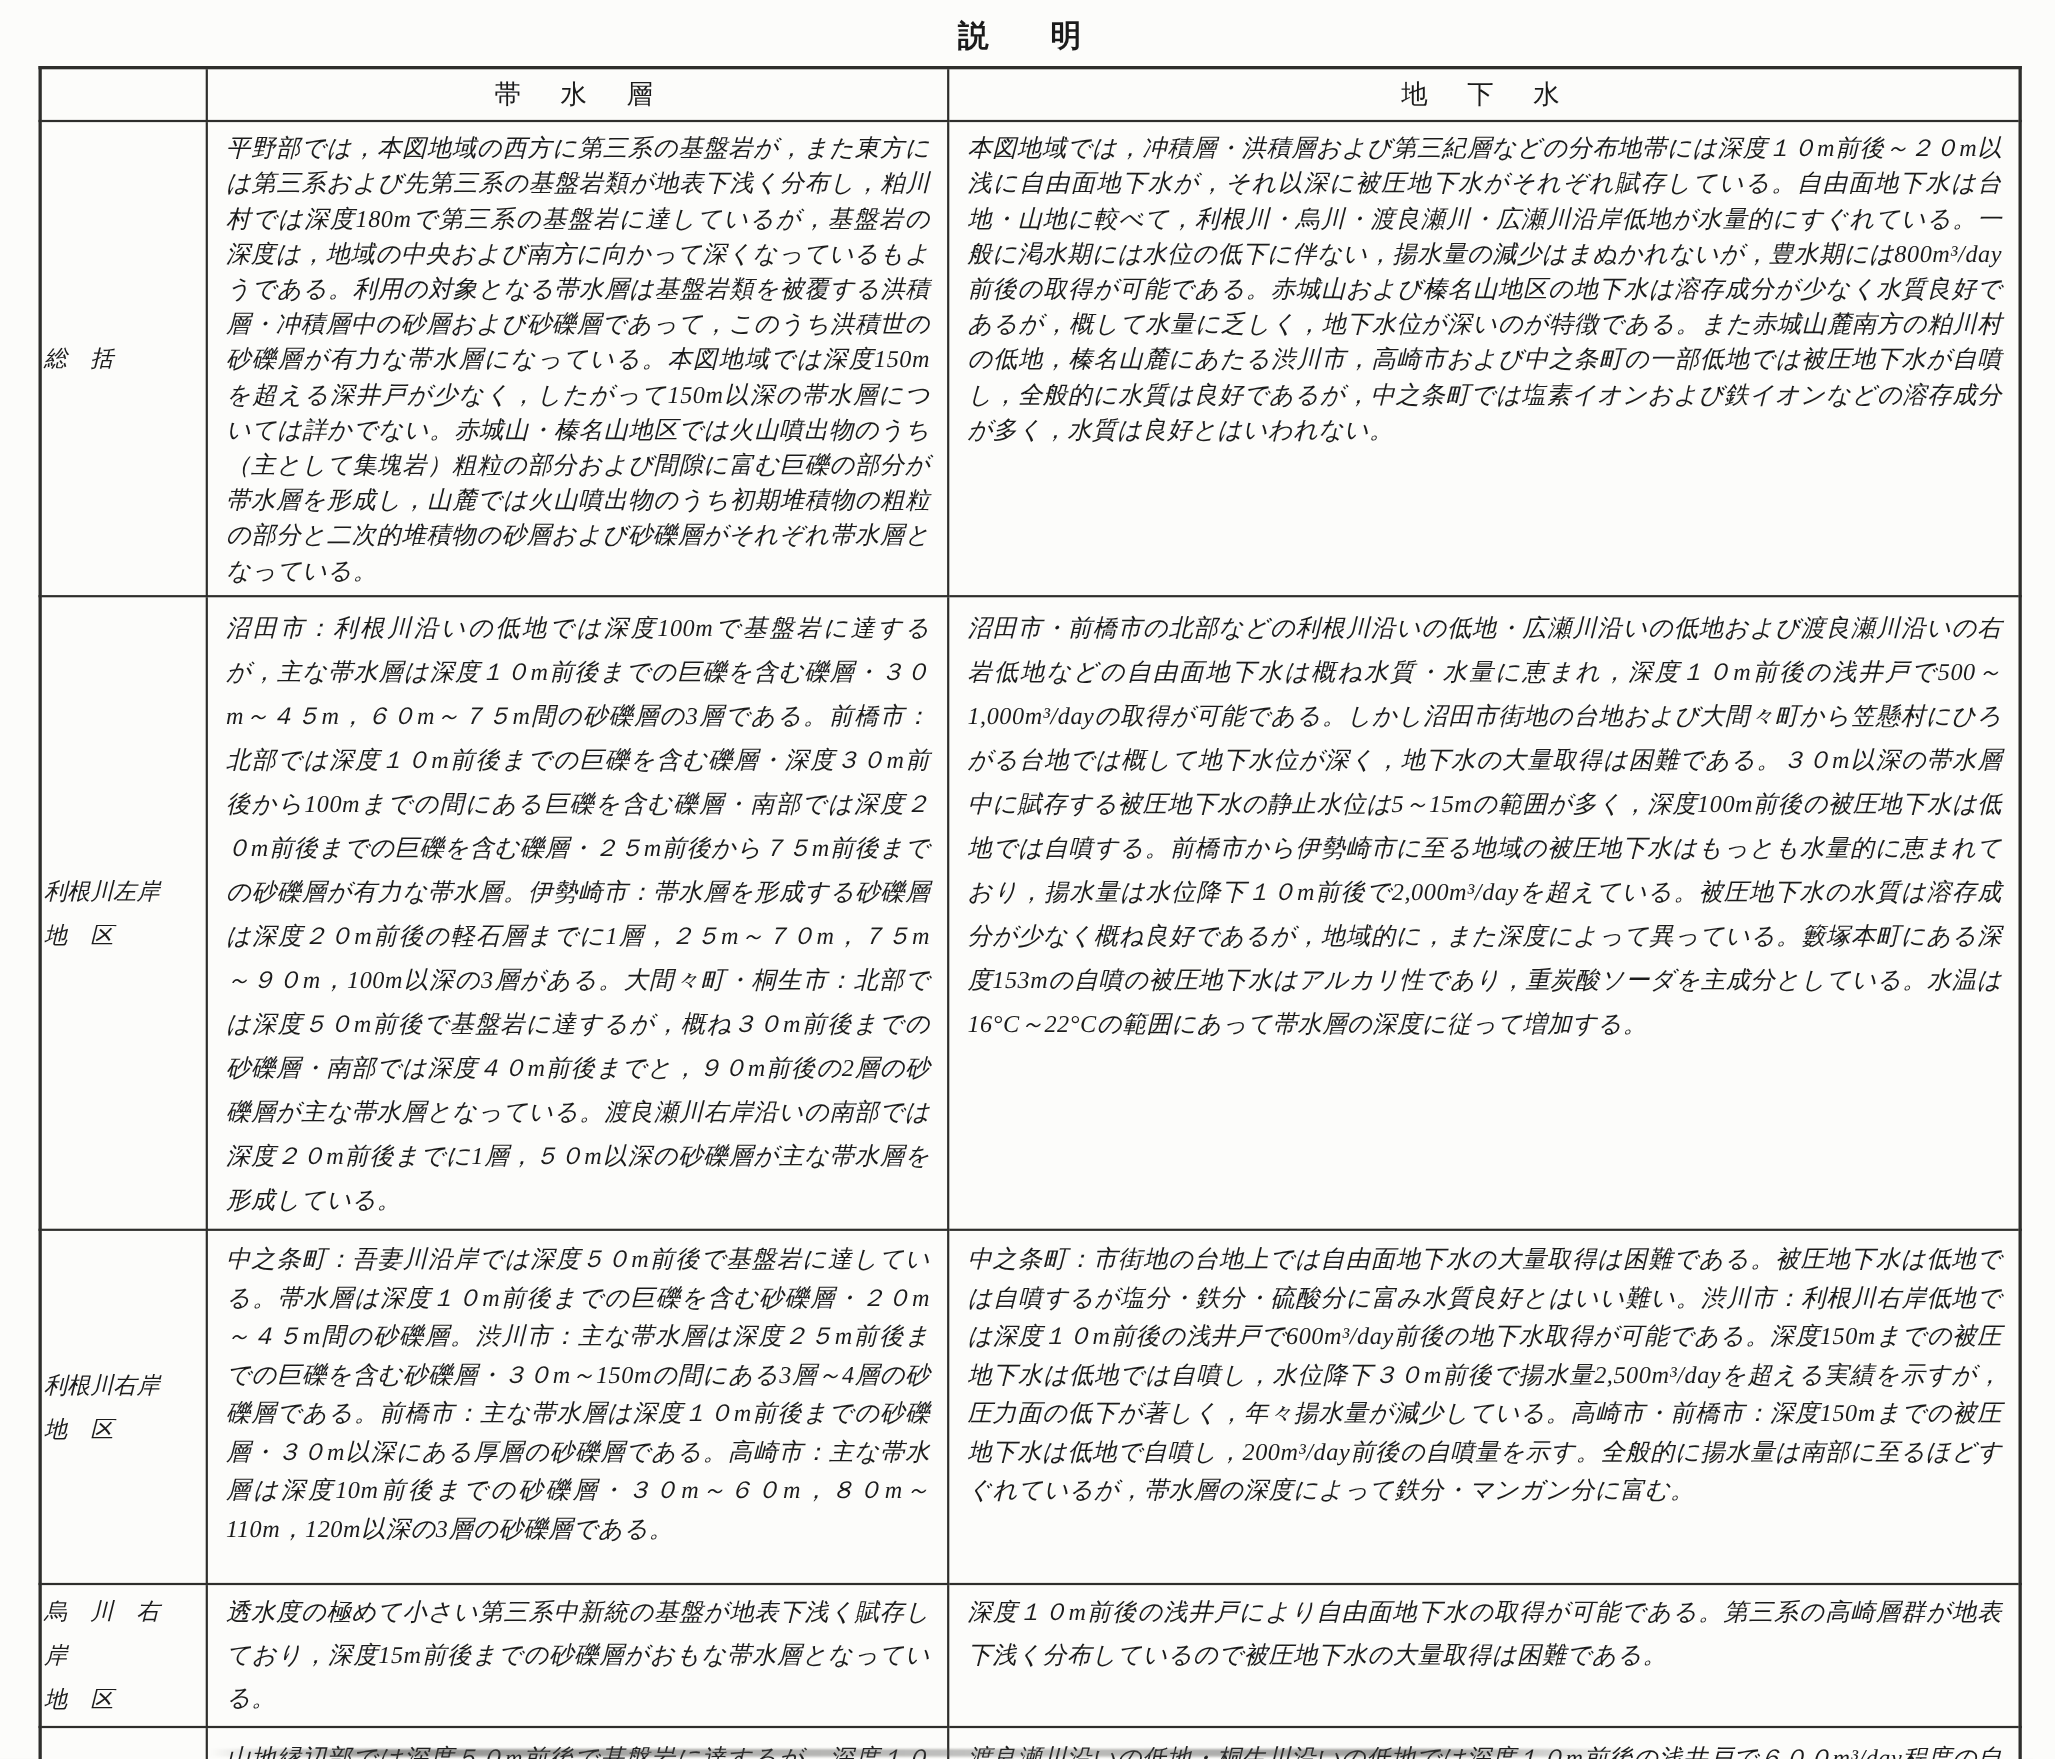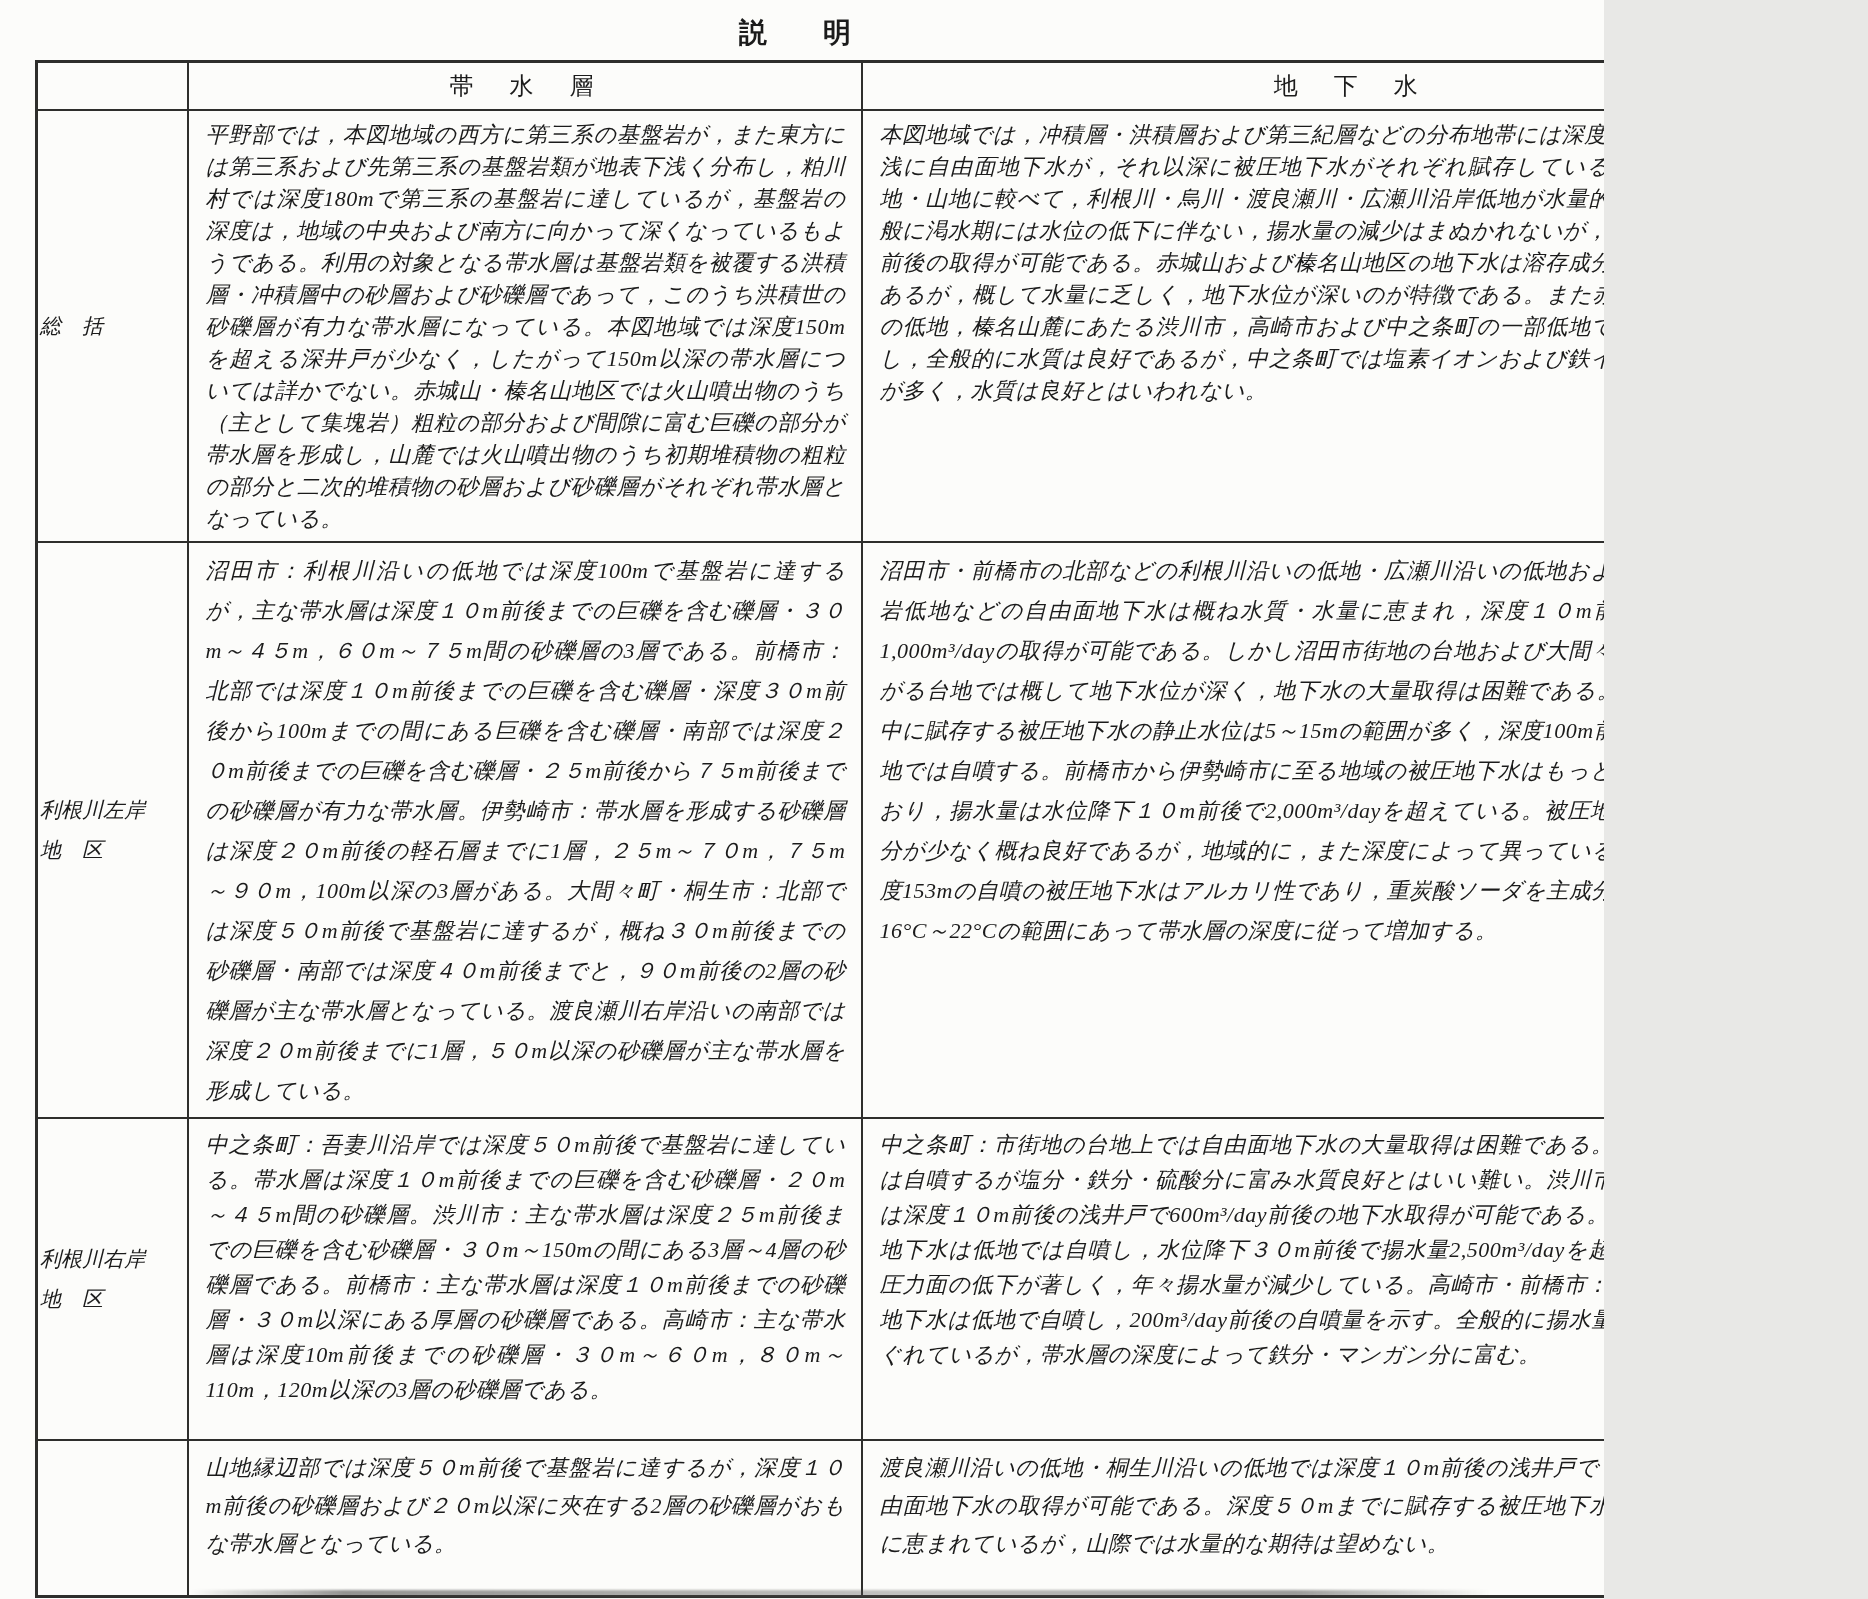--- a/index.html
+++ b/index.html
@@ -1,18 +1,18 @@
 <!DOCTYPE html>
 <html><head>
 <meta charset="utf-8">
 <style>
   html,body{margin:0;padding:0;background:#e8e8e6;}
   .page{
     position:relative;
-    width:1604px;height:1599px;
+    width:1868px;height:1599px;
     background:#fcfcfa;
     font-family:"Liberation Serif","DejaVu Serif",serif;
     color:#1b1b1b;
     overflow:hidden;
   }
   .title{
     position:absolute;top:14px;left:0;width:100%;
     text-align:center;
     font-size:28px;font-weight:bold;
     letter-spacing:14px;
@@ -93,20 +93,28 @@
         <td class="txt">沼田市・前橋市の北部などの利根川沿いの低地・広瀬川沿いの低地および渡良瀬川沿いの右岩低地などの自由面地下水は概ね水質・水量に恵まれ，深度１０m前後の浅井戸で500～1,000m³/dayの取得が可能である。しかし沼田市街地の台地および大間々町から笠懸村にひろがる台地では概して地下水位が深く，地下水の大量取得は困難である。３０m以深の帯水層中に賦存する被圧地下水の静止水位は5～15mの範囲が多く，深度100m前後の被圧地下水は低地では自噴する。前橋市から伊勢崎市に至る地域の被圧地下水はもっとも水量的に恵まれており，揚水量は水位降下１０m前後で2,000m³/dayを超えている。被圧地下水の水質は溶存成分が少なく概ね良好であるが，地域的に，また深度によって異っている。籔塚本町にある深度153mの自噴の被圧地下水はアルカリ性であり，重炭酸ソーダを主成分としている。水温は16°C～22°Cの範囲にあって帯水層の深度に従って増加する。</td>
       </tr>
       <tr class="row-3">
         <td class="region">
           <div>利根川右岸</div>
           <div>地　区</div>
         </td>
         <td class="txt">中之条町：吾妻川沿岸では深度５０m前後で基盤岩に達している。帯水層は深度１０m前後までの巨礫を含む砂礫層・２０m～４５m間の砂礫層。渋川市：主な帯水層は深度２５m前後までの巨礫を含む砂礫層・３０m～150mの間にある3層～4層の砂礫層である。前橋市：主な帯水層は深度１０m前後までの砂礫層・３０m以深にある厚層の砂礫層である。高崎市：主な帯水層は深度10m前後までの砂礫層・３０m～６０m，８０m～110m，120m以深の3層の砂礫層である。</td>
         <td class="txt">中之条町：市街地の台地上では自由面地下水の大量取得は困難である。被圧地下水は低地では自噴するが塩分・鉄分・硫酸分に富み水質良好とはいい難い。渋川市：利根川右岸低地では深度１０m前後の浅井戸で600m³/day前後の地下水取得が可能である。深度150mまでの被圧地下水は低地では自噴し，水位降下３０m前後で揚水量2,500m³/dayを超える実績を示すが，圧力面の低下が著しく，年々揚水量が減少している。高崎市・前橋市：深度150mまでの被圧地下水は低地で自噴し，200m³/day前後の自噴量を示す。全般的に揚水量は南部に至るほどすぐれているが，帯水層の深度によって鉄分・マンガン分に富む。</td>
       </tr>
+      <tr class="row-4">
+        <td class="region">
+          <div>烏　川　右　岸</div>
+          <div>地　区</div>
+        </td>
+        <td class="txt">透水度の極めて小さい第三系中新統の基盤が地表下浅く賦存しており，深度15m前後までの砂礫層がおもな帯水層となっている。</td>
+        <td class="txt">深度１０m前後の浅井戸により自由面地下水の取得が可能である。第三系の高崎層群が地表下浅く分布しているので被圧地下水の大量取得は困難である。</td>
+      </tr>
       <tr class="row-5">
         <td class="region">
           
           
         </td>
         <td class="txt">山地縁辺部では深度５０m前後で基盤岩に達するが，深度１０m前後の砂礫層および２０m以深に夾在する2層の砂礫層がおもな帯水層となっている。</td>
         <td class="txt">渡良瀬川沿いの低地・桐生川沿いの低地では深度１０m前後の浅井戸で６００m³/day程度の自由面地下水の取得が可能である。深度５０mまでに賦存する被圧地下水は，水質および水量に恵まれているが，山際では水量的な期待は望めない。</td>
       </tr>
 
     </tbody>

